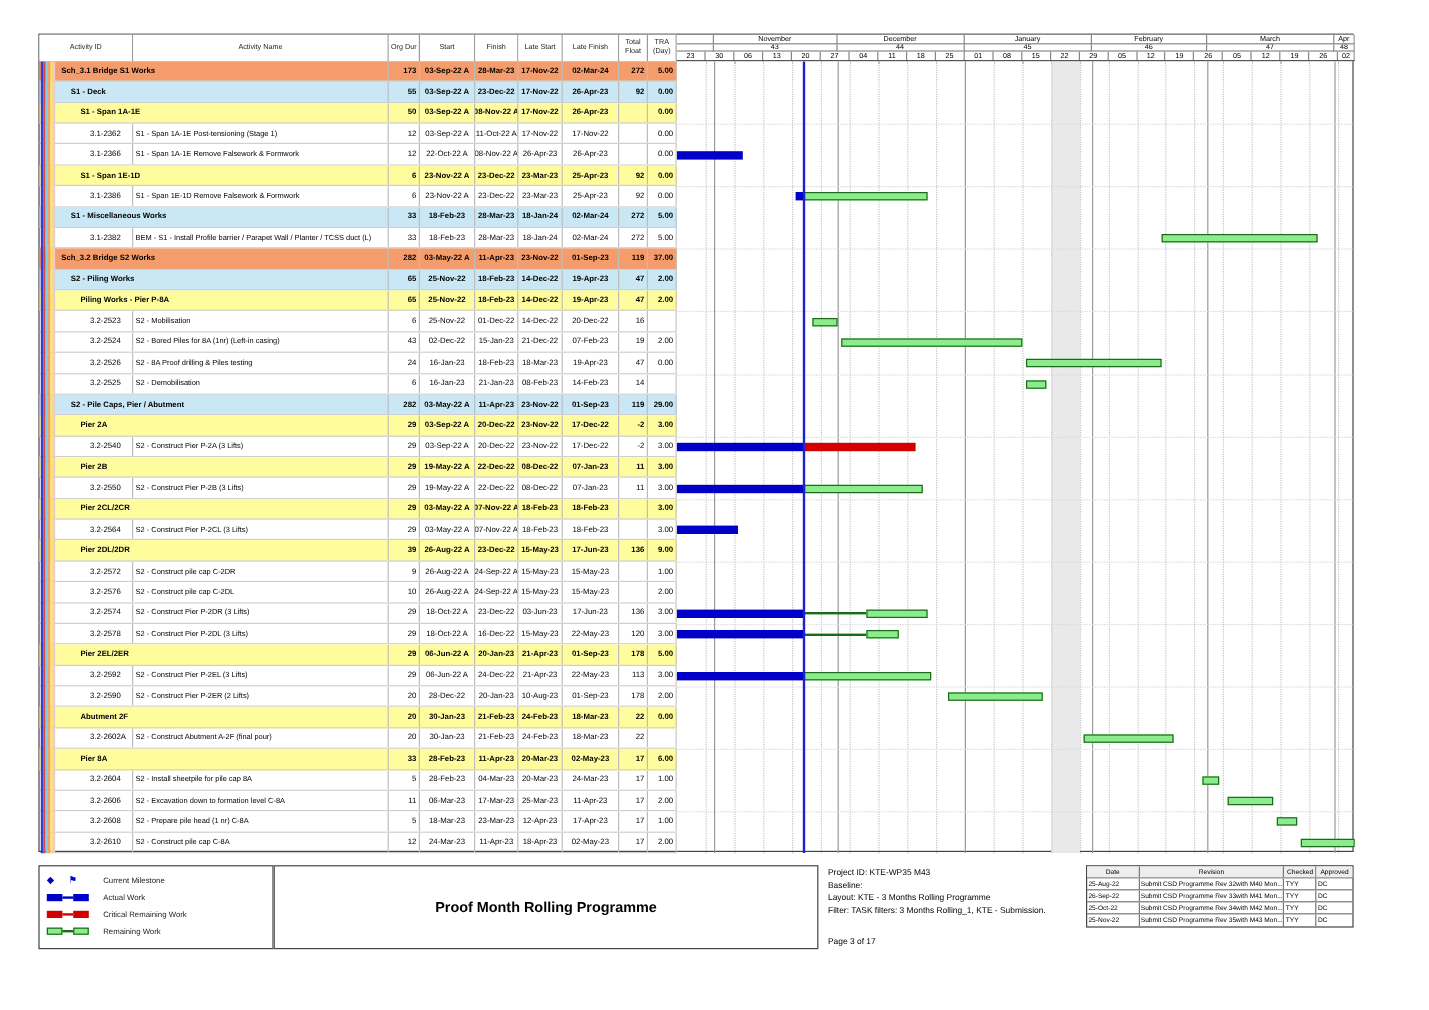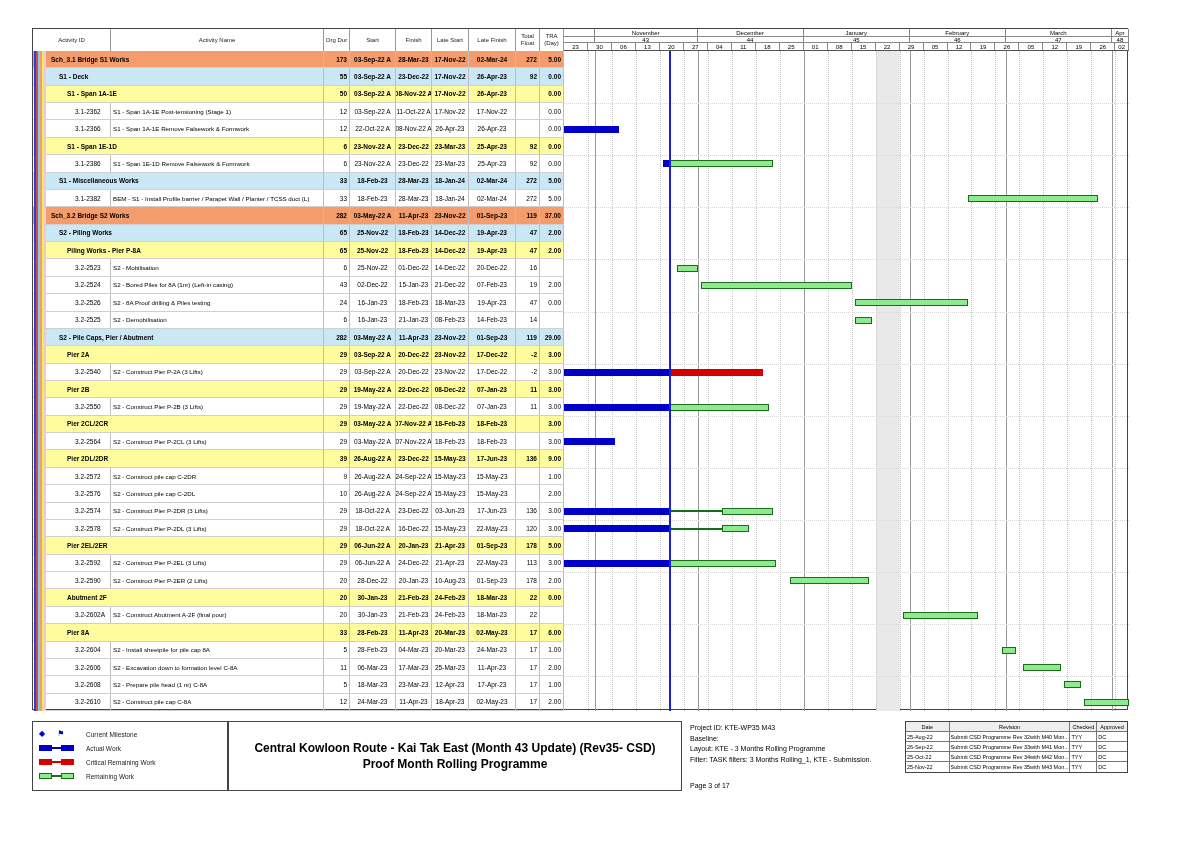--- a/index.html
+++ b/index.html
@@ -631,21 +631,20 @@
         <div class="lico">
           <div class="lrect" style="background: rgb(140, 235, 140); border: 1px solid rgb(27, 107, 27);"></div>
           <div class="llink" style="background: rgb(27, 107, 27);"></div>
           <div class="lrect" style="background: rgb(140, 235, 140); border: 1px solid rgb(27, 107, 27);"></div>
         </div>
         <div>Remaining Work</div>
       </div>
     </div>
 
   <div id="titlebox" class="fbox">
-    <div class="tline">Central Kowloon Route - Kai Tak East (Month 43 Update) (Rev35- CSD)</div>
     <div class="tline">Proof Month Rolling Programme</div>
   </div>
 
   <div id="infoblock" class="abs">
     <div id="infolines">
         <div>Project ID: KTE-WP35  M43</div>
         <div>Baseline:</div>
         <div>Layout: KTE - 3 Months Rolling Programme</div>
         <div>Filter: TASK filters: 3 Months Rolling_1, KTE - Submission.</div>
       </div>

